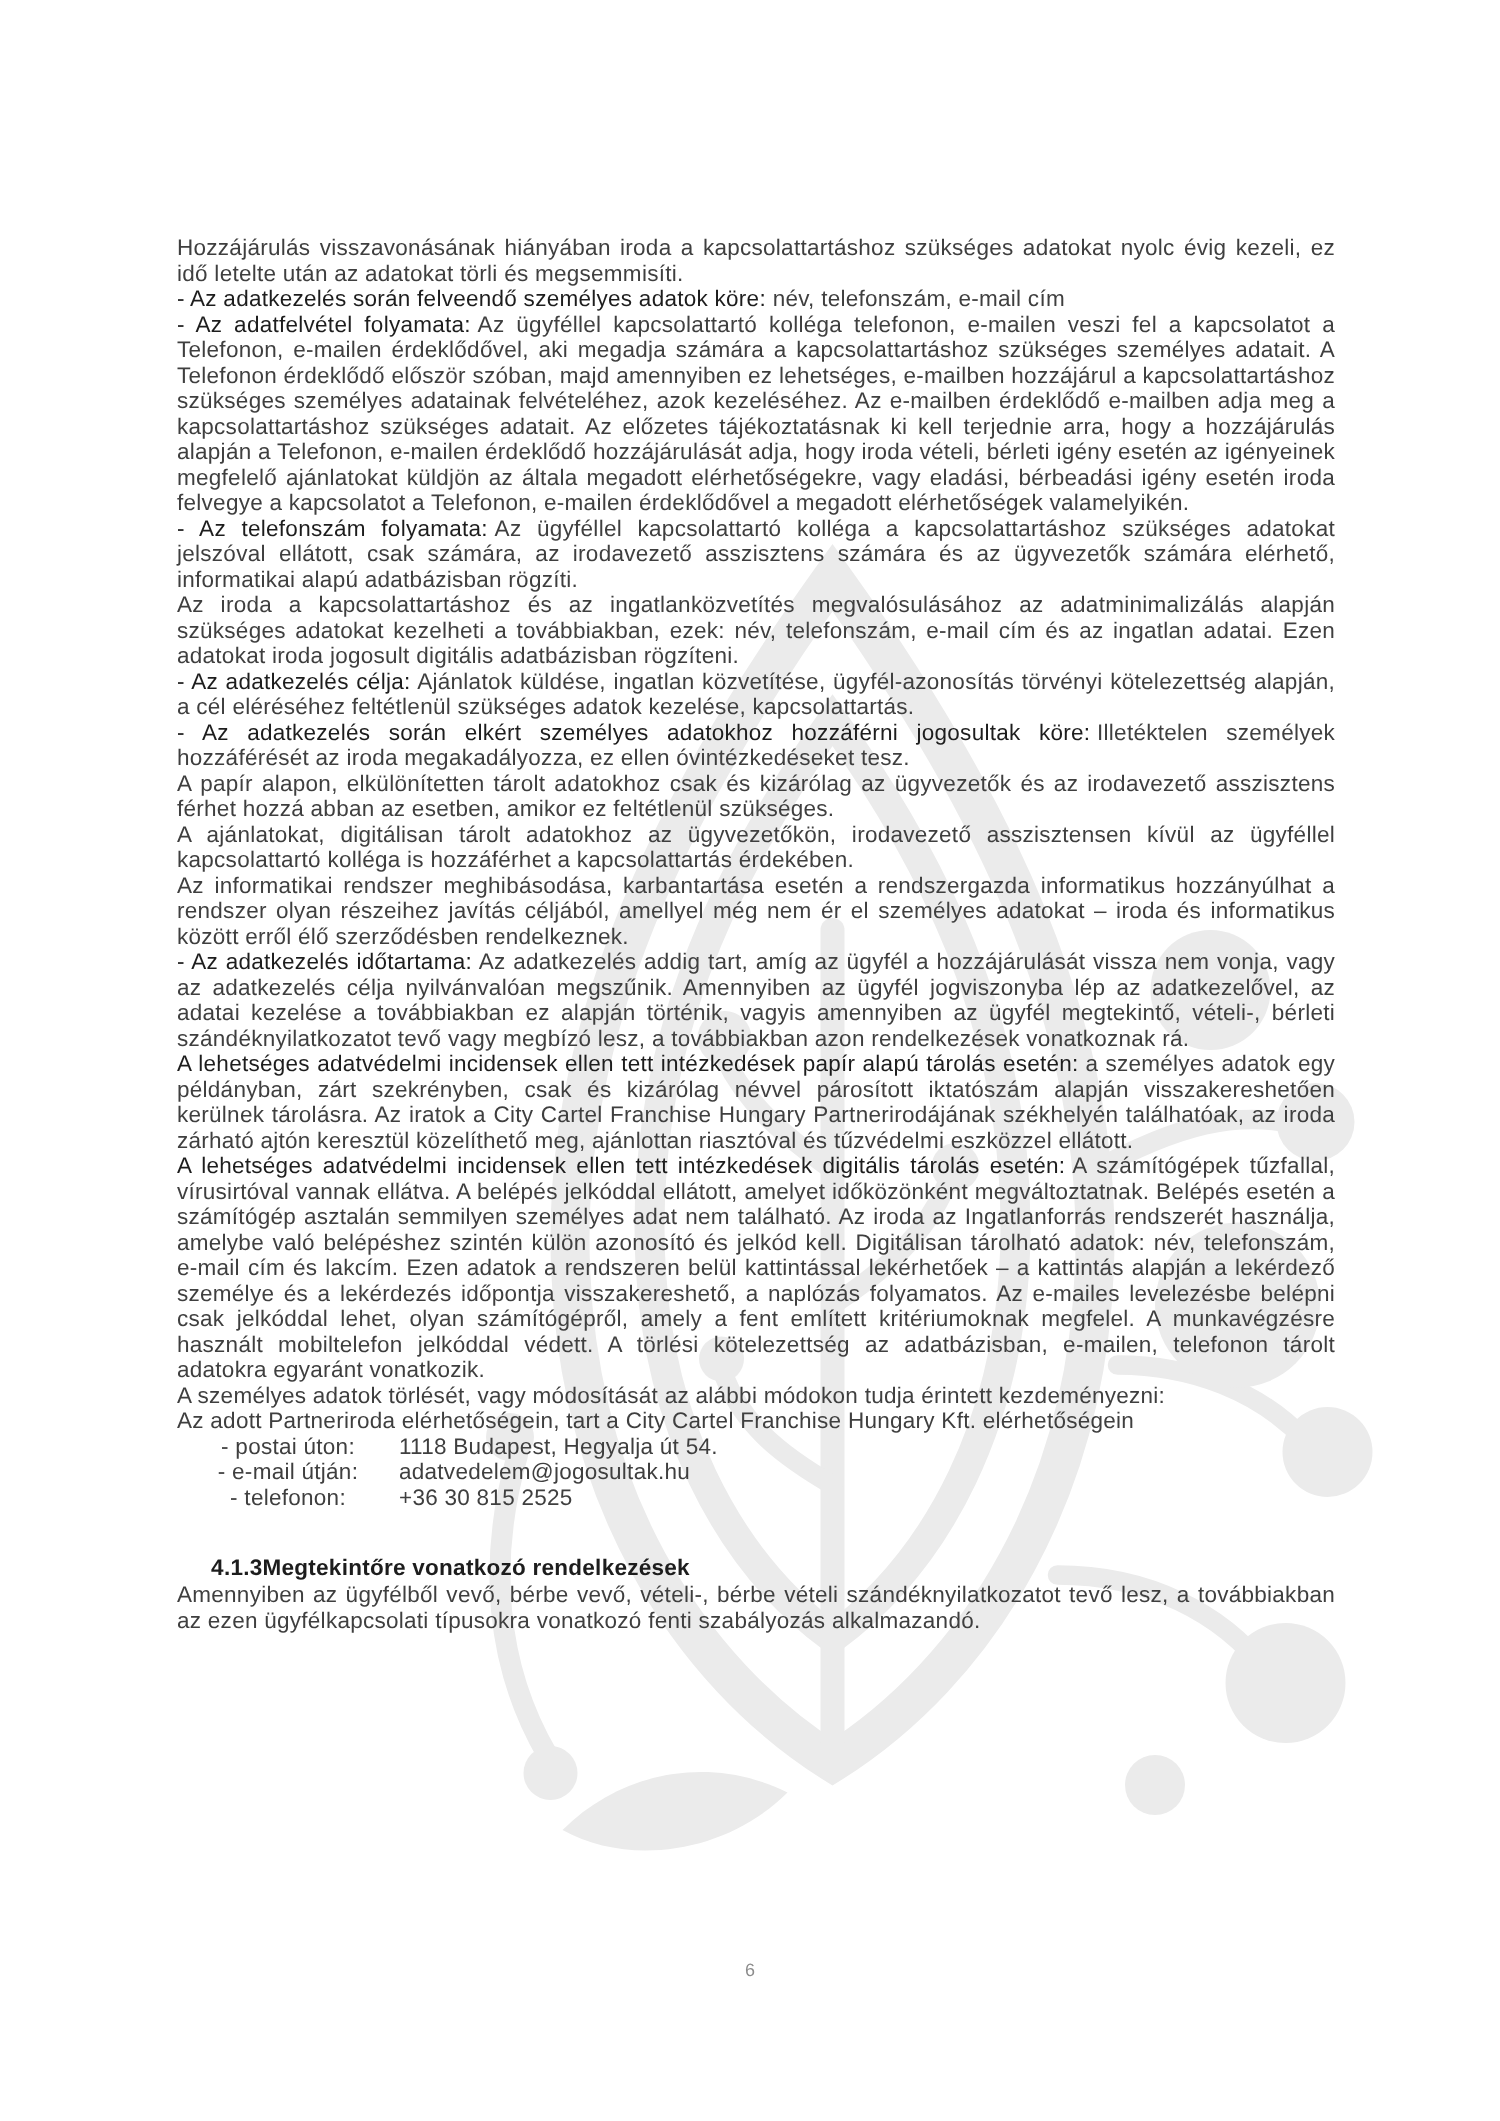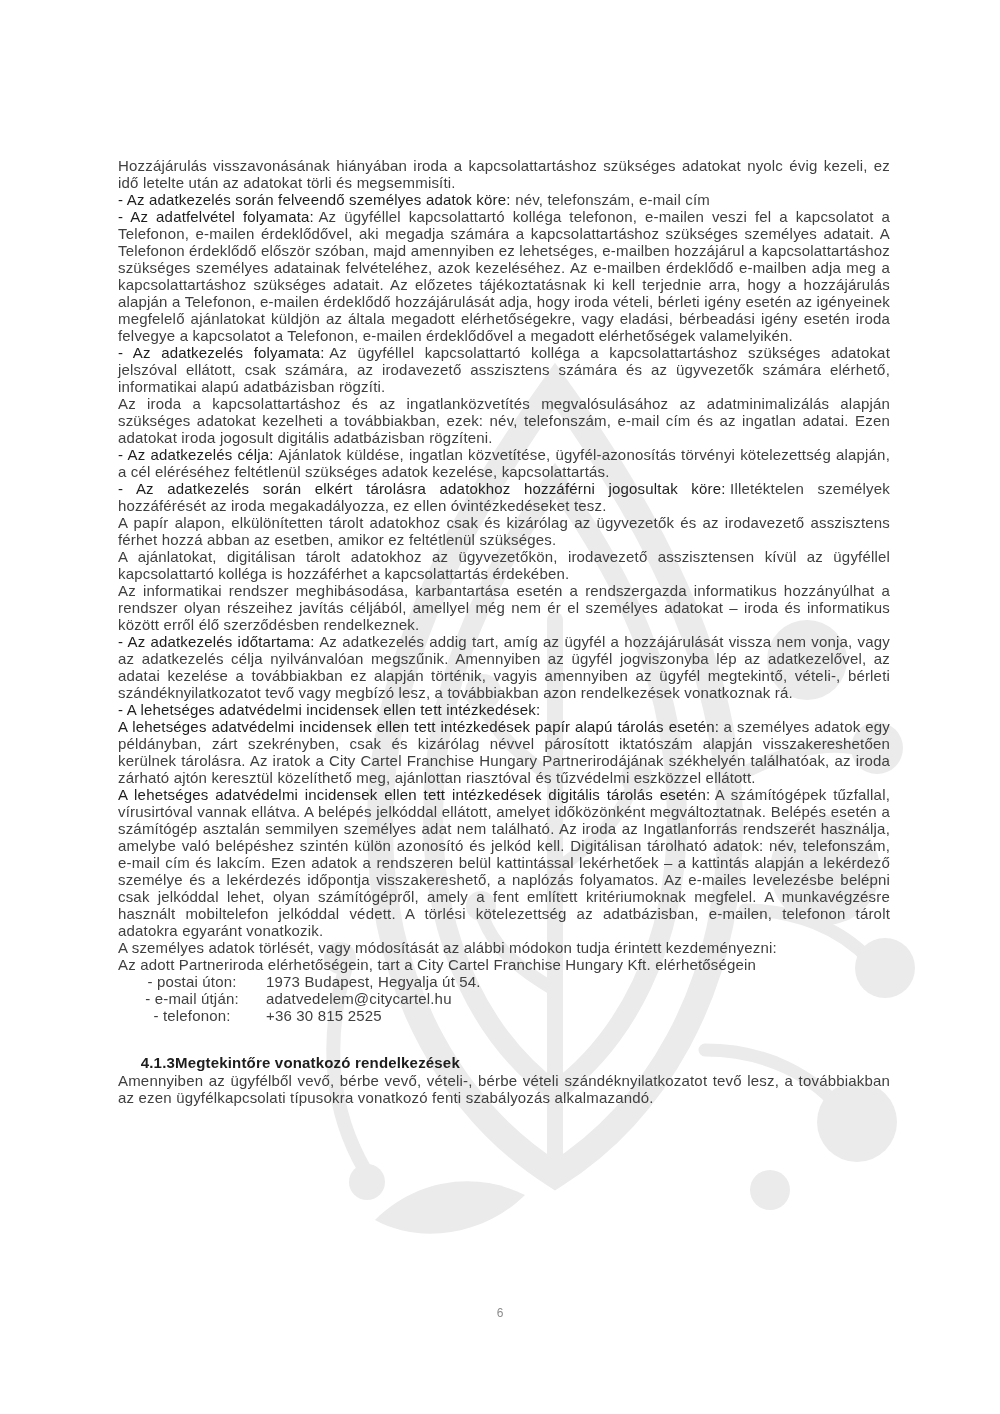--- a/index.html
+++ b/index.html
@@ -80,41 +80,40 @@
       <circle cx="115" cy="608" r="16"></circle>
       <path d="M150,870 C190,830 250,820 300,845 C260,885 195,895 150,870 Z"></path>
     </g>
   </svg>
 
   <div class="content">
 
     <p><strong></strong><span>Hozzájárulás visszavonásának hiányában iroda a kapcsolattartáshoz szükséges adatokat nyolc évig kezeli, ez idő letelte után az adatokat törli és megsemmisíti.</span></p>
     <p><strong>- Az adatkezelés során felveendő személyes adatok köre:</strong><span>név, telefonszám, e-mail cím</span></p>
     <p><strong>- Az adatfelvétel folyamata:</strong><span>Az ügyféllel kapcsolattartó kolléga telefonon, e-mailen veszi fel a kapcsolatot a Telefonon, e-mailen érdeklődővel, aki megadja számára a kapcsolattartáshoz szükséges személyes adatait. A Telefonon érdeklődő először szóban, majd amennyiben ez lehetséges, e-mailben hozzájárul a kapcsolattartáshoz szükséges személyes adatainak felvételéhez, azok kezeléséhez. Az e-mailben érdeklődő e-mailben adja meg a kapcsolattartáshoz szükséges adatait. Az előzetes tájékoztatásnak ki kell terjednie arra, hogy a hozzájárulás alapján a Telefonon, e-mailen érdeklődő hozzájárulását adja, hogy iroda vételi, bérleti igény esetén az igényeinek megfelelő ajánlatokat küldjön az általa megadott elérhetőségekre, vagy eladási, bérbeadási igény esetén iroda felvegye a kapcsolatot a Telefonon, e-mailen érdeklődővel a megadott elérhetőségek valamelyikén.</span></p>
-    <p><strong>- Az adatkezelés folyamata:</strong><span>Az ügyféllel kapcsolattartó kolléga a kapcsolattartáshoz szükséges adatokat jelszóval ellátott, csak számára, az irodavezető asszisztens számára és az ügyvezetők számára elérhető, informatikai alapú adatbázisban rögzíti.</span></p>
+    <p><strong>- Az telefonszám folyamata:</strong><span>Az ügyféllel kapcsolattartó kolléga a kapcsolattartáshoz szükséges adatokat jelszóval ellátott, csak számára, az irodavezető asszisztens számára és az ügyvezetők számára elérhető, informatikai alapú adatbázisban rögzíti.</span></p>
     <p><strong></strong><span>Az iroda a kapcsolattartáshoz és az ingatlanközvetítés megvalósulásához az adatminimalizálás alapján szükséges adatokat kezelheti a továbbiakban, ezek: név, telefonszám, e-mail cím és az ingatlan adatai. Ezen adatokat iroda jogosult digitális adatbázisban rögzíteni.</span></p>
     <p><strong>- Az adatkezelés célja:</strong><span>Ajánlatok küldése, ingatlan közvetítése, ügyfél-azonosítás törvényi kötelezettség alapján, a cél eléréséhez feltétlenül szükséges adatok kezelése, kapcsolattartás.</span></p>
-    <p><strong>- Az adatkezelés során elkért tárolásra adatokhoz hozzáférni jogosultak köre:</strong><span>Illetéktelen személyek hozzáférését az iroda megakadályozza, ez ellen óvintézkedéseket tesz.</span></p>
+    <p><strong>- Az adatkezelés során elkért személyes adatokhoz hozzáférni jogosultak köre:</strong><span>Illetéktelen személyek hozzáférését az iroda megakadályozza, ez ellen óvintézkedéseket tesz.</span></p>
     <p><strong></strong><span>A papír alapon, elkülönítetten tárolt adatokhoz csak és kizárólag az ügyvezetők és az irodavezető asszisztens férhet hozzá abban az esetben, amikor ez feltétlenül szükséges.</span></p>
     <p><strong></strong><span>A ajánlatokat, digitálisan tárolt adatokhoz az ügyvezetőkön, irodavezető asszisztensen kívül az ügyféllel kapcsolattartó kolléga is hozzáférhet a kapcsolattartás érdekében.</span></p>
     <p><strong></strong><span>Az informatikai rendszer meghibásodása, karbantartása esetén a rendszergazda informatikus hozzányúlhat a rendszer olyan részeihez javítás céljából, amellyel még nem ér el személyes adatokat – iroda és informatikus között erről élő szerződésben rendelkeznek.</span></p>
     <p><strong>- Az adatkezelés időtartama:</strong><span>Az adatkezelés addig tart, amíg az ügyfél a hozzájárulását vissza nem vonja, vagy az adatkezelés célja nyilvánvalóan megszűnik. Amennyiben az ügyfél jogviszonyba lép az adatkezelővel, az adatai kezelése a továbbiakban ez alapján történik, vagyis amennyiben az ügyfél megtekintő, vételi-, bérleti szándéknyilatkozatot tevő vagy megbízó lesz, a továbbiakban azon rendelkezések vonatkoznak rá.</span></p>
-    <p><strong>- A lehetséges adatvédelmi incidensek ellen tett intézkedések:</strong><span></span></p>
     <p><strong>A lehetséges adatvédelmi incidensek ellen tett intézkedések papír alapú tárolás esetén:</strong><span>a személyes adatok egy példányban, zárt szekrényben, csak és kizárólag névvel párosított iktatószám alapján visszakereshetően kerülnek tárolásra. Az iratok a City Cartel Franchise Hungary Partnerirodájának székhelyén találhatóak, az iroda zárható ajtón keresztül közelíthető meg, ajánlottan riasztóval és tűzvédelmi eszközzel ellátott.</span></p>
     <p><strong>A lehetséges adatvédelmi incidensek ellen tett intézkedések digitális tárolás esetén:</strong><span>A számítógépek tűzfallal, vírusirtóval vannak ellátva. A belépés jelkóddal ellátott, amelyet időközönként megváltoztatnak. Belépés esetén a számítógép asztalán semmilyen személyes adat nem található. Az iroda az Ingatlanforrás rendszerét használja, amelybe való belépéshez szintén külön azonosító és jelkód kell. Digitálisan tárolható adatok: név, telefonszám, e-mail cím és lakcím. Ezen adatok a rendszeren belül kattintással lekérhetőek – a kattintás alapján a lekérdező személye és a lekérdezés időpontja visszakereshető, a naplózás folyamatos. Az e-mailes levelezésbe belépni csak jelkóddal lehet, olyan számítógépről, amely a fent említett kritériumoknak megfelel. A munkavégzésre használt mobiltelefon jelkóddal védett. A törlési kötelezettség az adatbázisban, e-mailen, telefonon tárolt adatokra egyaránt vonatkozik.</span></p>
     <p><strong></strong><span>A személyes adatok törlését, vagy módosítását az alábbi módokon tudja érintett kezdeményezni:</span></p>
     <p><strong></strong><span>Az adott Partneriroda elérhetőségein, tart a City Cartel Franchise Hungary Kft. elérhetőségein</span></p>
 
     <div class="contact-row">
       <span class="contact-label">- postai úton:</span>
-      <span class="contact-value">1973 Budapest, Hegyalja út 54.</span>
+      <span class="contact-value">1118 Budapest, Hegyalja út 54.</span>
     </div>
     <div class="contact-row">
       <span class="contact-label">- e-mail útján:</span>
-      <span class="contact-value">adatvedelem@citycartel.hu</span>
+      <span class="contact-value">adatvedelem@jogosultak.hu</span>
     </div>
     <div class="contact-row">
       <span class="contact-label">- telefonon:</span>
       <span class="contact-value">+36 30 815 2525</span>
     </div>
 
     <div class="section">
       <div class="section-heading">
         <span class="section-number">4.1.3</span>
         <span class="section-title">Megtekintőre vonatkozó rendelkezések</span>

